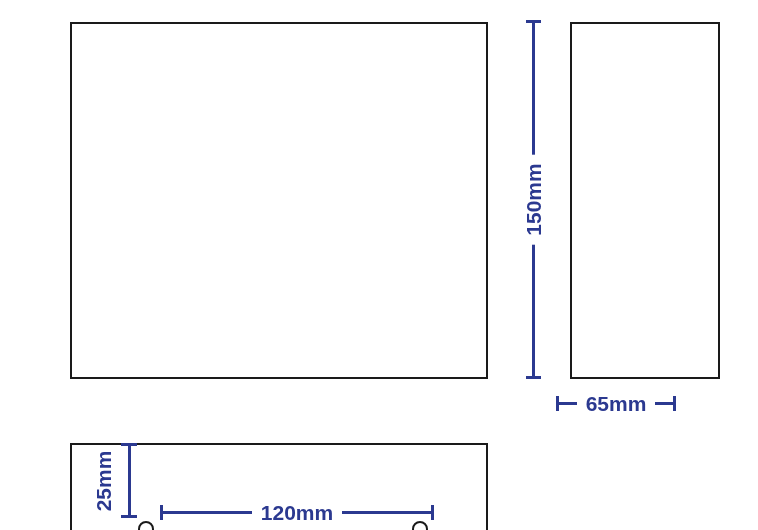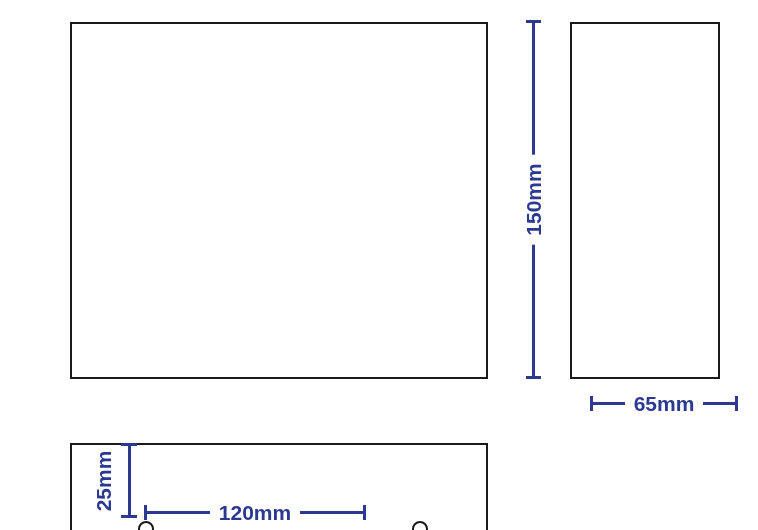--- a/index.html
+++ b/index.html
@@ -59,23 +59,23 @@
     color: var(--dim);
     font-size: 21px;
     font-weight: 600;
     line-height: 1;
     padding: 2px 9px;
     white-space: nowrap;
   }
   .rot { transform: rotate(-90deg); }
 
   .dim-height  { left: 526px; top: 20px;  width: 15px;  height: 359px; }
-  .dim-depth   { left: 590px; top: 396px; width: 148px; height: 15px; }
+  .dim-depth   { left: 556px; top: 396px; width: 120px; height: 15px; }
   .dim-offset  { left: 121px; top: 443px; width: 16px;  height: 75px; }
-  .dim-spacing { left: 144px; top: 505px; width: 222px; height: 15px; }
+  .dim-spacing { left: 160px; top: 505px; width: 274px; height: 15px; }
 
   
   .free-label {
     position: absolute;
     left: 103px; top: 481px;
     transform: translate(-50%, -50%) rotate(-90deg);
     color: var(--dim);
     font-size: 21px;
     font-weight: 600;
     line-height: 1;

